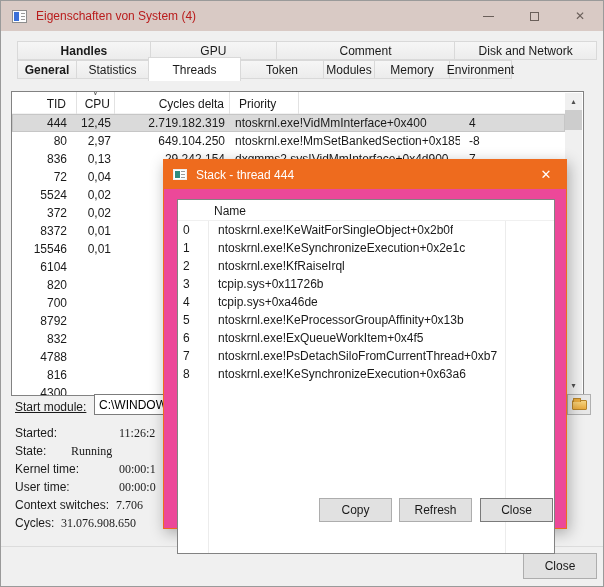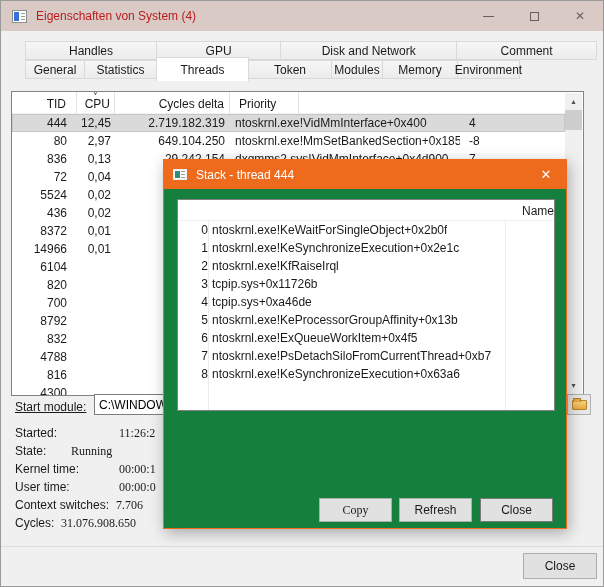--- a/index.html
+++ b/index.html
@@ -21,21 +21,21 @@
   .win-btn { width:46px; height:30px; display:flex; align-items:center; justify-content:center; color:#6a5f5a; font-size:12px; }
   .win-btn .sq { width:9px; height:9px; border:1px solid #6a5f5a; display:block; }
   .win-btn.minimize::before { content:""; width:11px; height:1px; background:#6a5f5a; }
 
   
   .tabs-row { position:absolute; left:8px; width:588px; display:flex; }
   .tabs-row1 { top:40px; height:19px; }
   .tabs-row2 { top:59px; height:19px; }
   .tab { height:19px; background:linear-gradient(#f6f6f6,#ececec); border:1px solid #d9d9d9; margin-left:-1px;
          display:flex; align-items:center; justify-content:center; white-space:nowrap; }
-  .tab:first-of-type { margin-left:16px; }
+  .tab:first-of-type { margin-left:8px;font-weight:bold; }
   .tabs-row1 .tab:nth-of-type(1){width:135px} .tabs-row1 .tab:nth-of-type(2){width:128px}
   .tabs-row1 .tab:nth-of-type(3){width:181px} .tabs-row1 .tab:nth-of-type(4){width:144px}
   .tabs-row2 .tab:nth-of-type(1){width:60px} .tabs-row2 .tab:nth-of-type(2){width:73px}
   .tabs-row2 .tab:nth-of-type(3){width:93px} .tabs-row2 .tab:nth-of-type(4){width:84px}
   .tabs-row2 .tab:nth-of-type(5){width:52px} .tabs-row2 .tab:nth-of-type(6){width:76px}
   .tabs-row2 .tab:nth-of-type(7){width:63px} .tabs-row2 .tab:nth-of-type(8){width:95px}
   .tab.selected { position:relative; top:-3px; height:24px; background:#ffffff; z-index:2; border-bottom:none; }
 
   
   .listbox { position:absolute; left:10px; top:90px; width:573px; height:305px; background:#fff; border:1px solid #828282; overflow:hidden; }
@@ -73,42 +73,42 @@
   .detail-row:nth-of-type(5) .val { left:101px; }
   .detail-row:nth-of-type(6) .val { left:46px; }
 
   
   .footer-sep { position:absolute; left:0; top:545px; width:100%; height:1px; background:#dcdcdc; }
   .btn { background:#e1e1e1; border:1px solid #adadad; font-family:inherit; font-size:12px; color:#1a1a1a;
          display:flex; align-items:center; justify-content:center; }
   .main-close { position:absolute; left:522px; top:552px; width:74px; height:26px; }
 
   
-  .dialog { position:absolute; left:162px; top:158px; width:404px; height:370px; background:#15803d;
+  .dialog { position:absolute; left:162px; top:158px; width:404px; height:370px; background:#ec4899;
             border:1px solid var(--accent,#ee6b1e); z-index:10; box-shadow:2px 4px 14px rgba(0,0,0,0.30); }
   .dlg-titlebar { position:absolute; left:0; top:0; width:100%; height:29px; background:var(--accent,#ee6b1e);
                   display:flex; align-items:center; }
   .dlg-icon { width:14px; height:11px; margin-left:9px; background:#fdfdfd; border:1px solid #efefef; position:relative; }
   .dlg-icon::before { content:""; position:absolute; left:1px; top:1px; width:5px; height:7px; background:#2e8c7e; }
   .dlg-icon::after { content:""; position:absolute; left:7px; top:1px; width:4px; height:7px;
      background:repeating-linear-gradient(#9a9a9a 0 1px, transparent 1px 3px); }
   .dlg-title { margin-left:9px; color:#ffffff; }
   .dlg-close { position:absolute; right:0; top:0; width:40px; height:29px; color:#fff; font-size:13px;
                display:flex; align-items:center; justify-content:center; }
-  .dlg-list { position:absolute; left:13px; top:39px; width:378px; height:212px; background:#fff; border:1px solid #828282; overflow:hidden;text-align:right; }
+  .dlg-list { position:absolute; left:13px; top:39px; width:378px; height:355px; background:#fff; border:1px solid #828282; overflow:hidden; }
   .dlg-col-sep1 { position:absolute; left:30px; top:0; bottom:0; width:1px; background:#ececec; }
   .dlg-col-sep2 { position:absolute; left:327px; top:0; bottom:0; width:1px; background:#ececec; }
   .dlg-list-header { position:absolute; left:0; top:0; right:0; height:21px; line-height:22px; padding-left:36px; border-bottom:1px solid #f0f0f0; background:#fff; }
   .dlg-rows { position:absolute; left:0; top:21px; right:0; bottom:0; }
   .f-row { height:18px; line-height:18px; display:flex; white-space:nowrap; }
   .f-idx { width:30px; padding-left:5px; }
-  .f-name { padding-left:4px; overflow:hidden; }
+  .f-name { padding-left:10px; overflow:hidden; }
   .dlg-btns { position:absolute; left:0; top:338px; width:100%; height:24px; }
   .dlg-btn { position:absolute; top:0; height:24px; width:73px; }
-  .dlg-btn:nth-of-type(1){ left:155px;font-family:Liberation Serif, serif; }
+  .dlg-btn:nth-of-type(1){ left:155px; }
   .dlg-btn:nth-of-type(2){ left:235px; }
   .dlg-btn:nth-of-type(3){ left:316px; border-color:#7a7a7a; }
 </style>
 </head>
 <body>
 
 <div id="app">
 
   <div class="titlebar">
     <span class="app-icon"></span>
@@ -124,24 +124,24 @@
 
   <div class="tabs-row tabs-row1">
 
   <div class="tab">
         <span>Handles</span>
       </div>
       <div class="tab">
         <span>GPU</span>
       </div>
       <div class="tab">
+        <span>Comment</span>
+      </div>
+      <div class="tab">
         <span>Disk and Network</span>
-      </div>
-      <div class="tab">
-        <span>Comment</span>
       </div>
     </div>
   <div class="tabs-row tabs-row2">
 
   <div class="tab">
         <span>General</span>
       </div>
       <div class="tab">
         <span>Statistics</span>
       </div>
@@ -205,37 +205,37 @@
 
         <div class="t-row">
           <span class="c-tid">5524</span>
           <span class="c-cpu">0,02</span>
           <span class="c-cyc"></span>
           <span class="c-start"></span>
           <span class="c-prio"></span>
         </div>
 
         <div class="t-row">
-          <span class="c-tid">436</span>
+          <span class="c-tid">372</span>
           <span class="c-cpu">0,02</span>
           <span class="c-cyc"></span>
           <span class="c-start"></span>
           <span class="c-prio"></span>
         </div>
 
         <div class="t-row">
           <span class="c-tid">8372</span>
           <span class="c-cpu">0,01</span>
           <span class="c-cyc"></span>
           <span class="c-start"></span>
           <span class="c-prio"></span>
         </div>
 
         <div class="t-row">
-          <span class="c-tid">14966</span>
+          <span class="c-tid">15546</span>
           <span class="c-cpu">0,01</span>
           <span class="c-cyc"></span>
           <span class="c-start"></span>
           <span class="c-prio"></span>
         </div>
 
         <div class="t-row">
           <span class="c-tid">6104</span>
           <span class="c-cpu"></span>
           <span class="c-cyc"></span>

